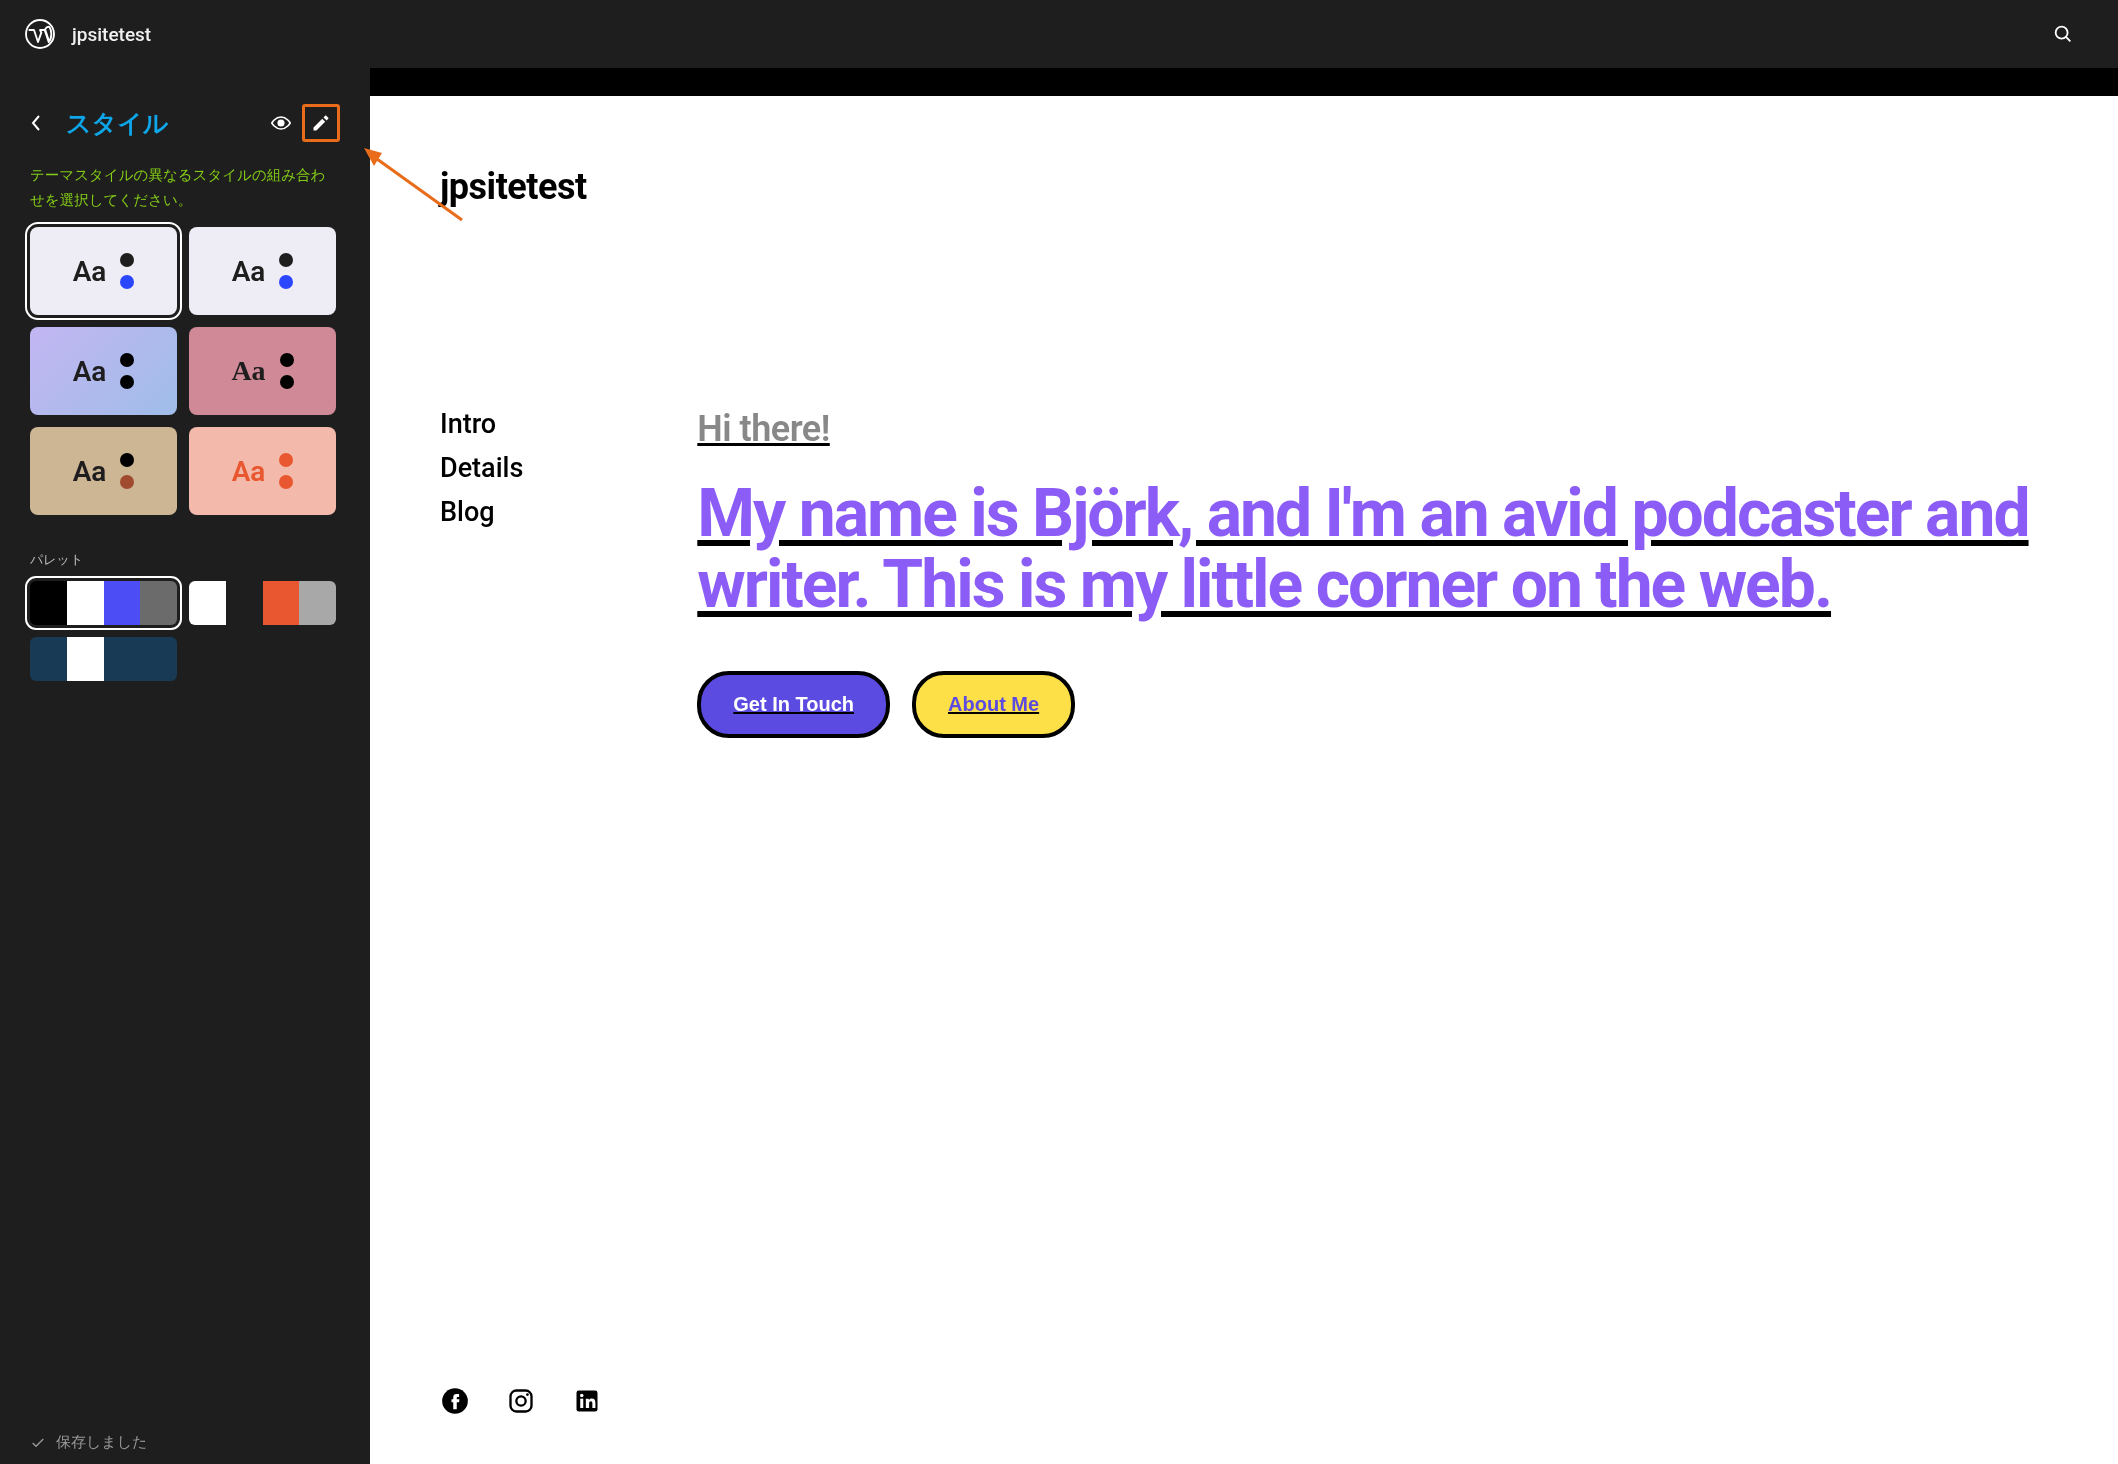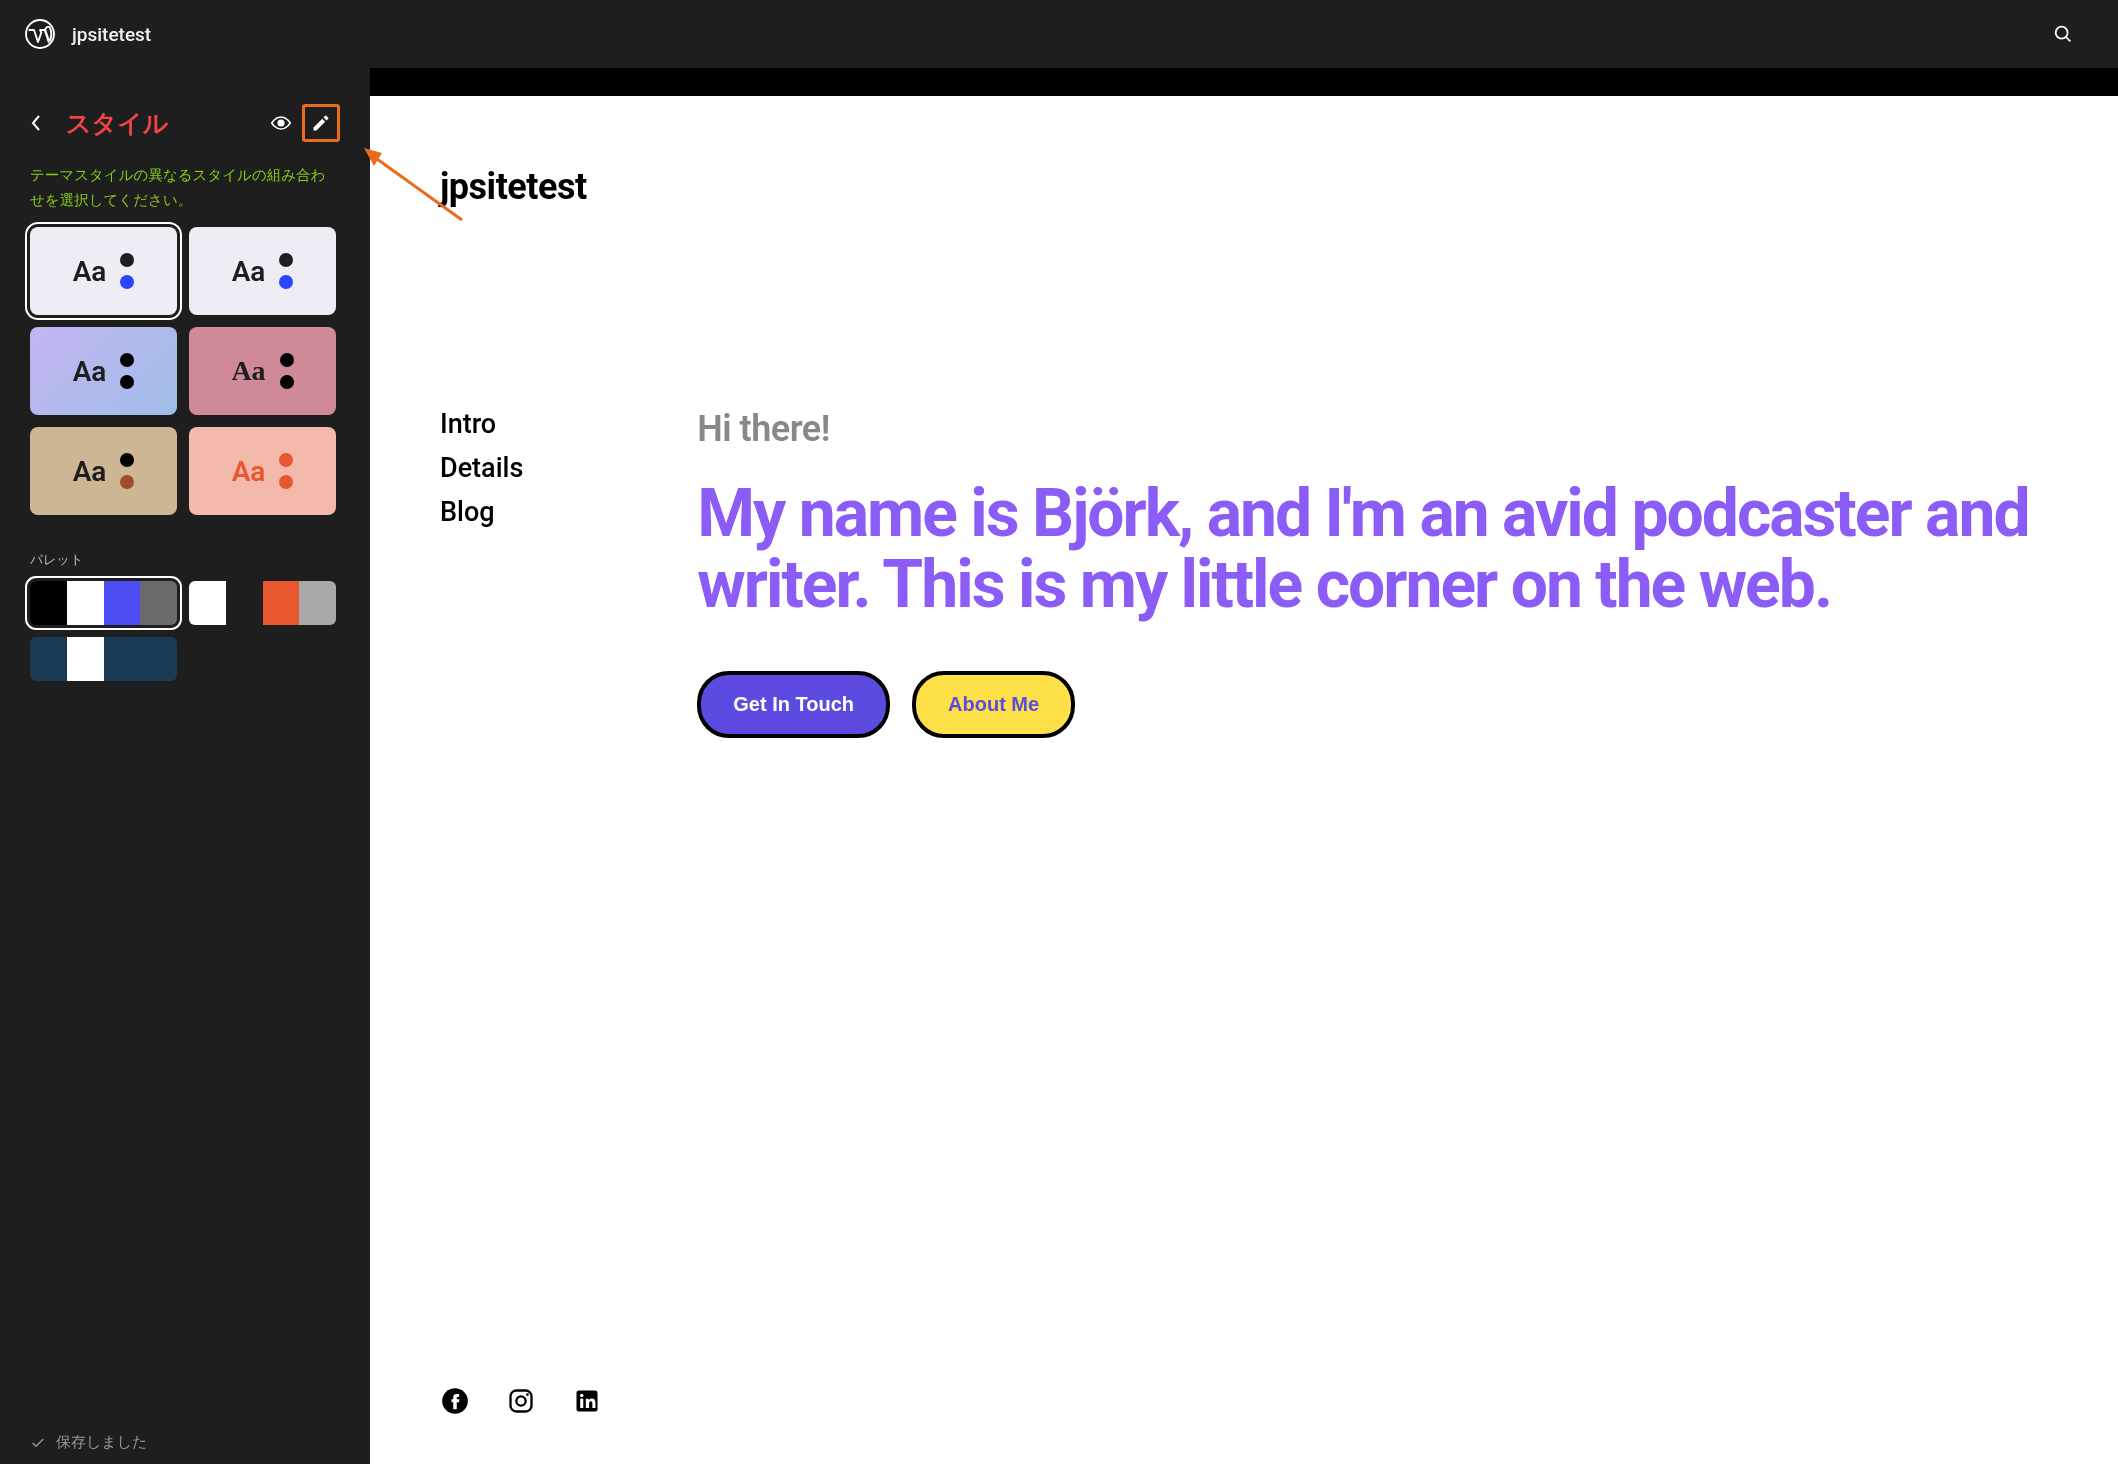--- a/index.html
+++ b/index.html
@@ -16,21 +16,21 @@
     .topbar-search { margin-right: 20px; display: flex; align-items: center; justify-content: center; }
     .topbar-search svg { width: 22px; height: 22px; }
     
     
     .main-area { flex: 1; display: flex; min-height: 0; }
     
     
     .sidebar { width: 370px; background: #1e1e1e; color: #e0e0e0; padding: 36px 30px 20px 30px; display: flex; flex-direction: column; position: relative; }
     .sidebar-header { display: flex; align-items: center; margin-bottom: 22px; }
     .sb-back { width: 24px; display: flex; align-items: center; font-size: 22px; font-weight: 300; color: #fff; cursor: pointer; }
-    .sb-title { font-size: 25px; font-weight: 600; color: #ef4444; margin-left: 12px; flex: 1; }
+    .sb-title { font-size: 25px; font-weight: 600; color: #0ea5e9; margin-left: 12px; flex: 1; }
     .sb-actions { display: flex; align-items: center; gap: 4px; }
     .sb-eye { display: flex; align-items: center; justify-content: center; width: 34px; height: 34px; }
     .sb-eye svg { width: 22px; height: 22px; }
     .sb-edit { display: flex; align-items: center; justify-content: center; width: 38px; height: 38px; border: 3px solid #e86c1a; border-radius: 3px; }
     .sb-edit svg { width: 20px; height: 20px; }
     .sb-desc { font-size: 14.5px; line-height: 1.7; color: #84cc16; margin-bottom: 14px; }
     
     
     .style-grid { display: grid; grid-template-columns: repeat(2, 147px); gap: 12px; margin-bottom: 36px; }
     .style-card { height: 88px; border-radius: 8px; display: flex; align-items: center; justify-content: center; gap: 14px; cursor: pointer; position: relative; }
@@ -50,21 +50,21 @@
     .sb-footer { position: absolute; bottom: 12px; left: 30px; display: flex; align-items: center; gap: 10px; font-size: 15px; color: #999; }
     .sb-footer svg { width: 16px; height: 16px; }
     
     
     .preview-wrap { flex: 1; background: #000; padding: 28px 0 0 0; position: relative; overflow: hidden; }
     .preview { background: #fff; width: 100%; height: 100%; border-radius: 0; padding: 70px 0 0 70px; position: relative; overflow: hidden; }
     .pv-site-title { font-size: 36px; font-weight: 700; color: #000; margin-bottom: 200px; letter-spacing: -0.5px; }
     .pv-row { display: flex; gap: 174px; }
     .pv-nav { display: flex; flex-direction: column; gap: 12px; }
     .pv-nav a { font-size: 27px; color: #000; text-decoration: none; font-weight: 500; }
-    .pv-hero { flex: 1; }
+    .pv-hero { flex: 1; text-decoration: underline; }
     .pv-hi { font-size: 36px; font-weight: 600; color: #888; margin-bottom: 28px; letter-spacing: -0.5px; }
     .pv-headline { font-size: 66px; font-weight: 700; line-height: 1.08; letter-spacing: -2px; color: #8b5cf6; margin-bottom: 50px; }
     .pv-buttons { display: flex; gap: 22px; }
     .pv-btn { padding: 18px 32px; border-radius: 32px; font-size: 20px; font-weight: 600; cursor: pointer; border: 4px solid #000000; }
     .pv-btn.primary { background: #5c4be0; color: #fff; }
     .pv-btn.secondary { background: #fde047; color: #5c4be0; }
     .pv-social { position: absolute; left: 70px; bottom: 48px; display: flex; gap: 36px; }
     .pv-social .sicon { width: 30px; height: 30px; display: flex; align-items: center; justify-content: center; }
     .pv-social svg { width: 28px; height: 28px; }
     

